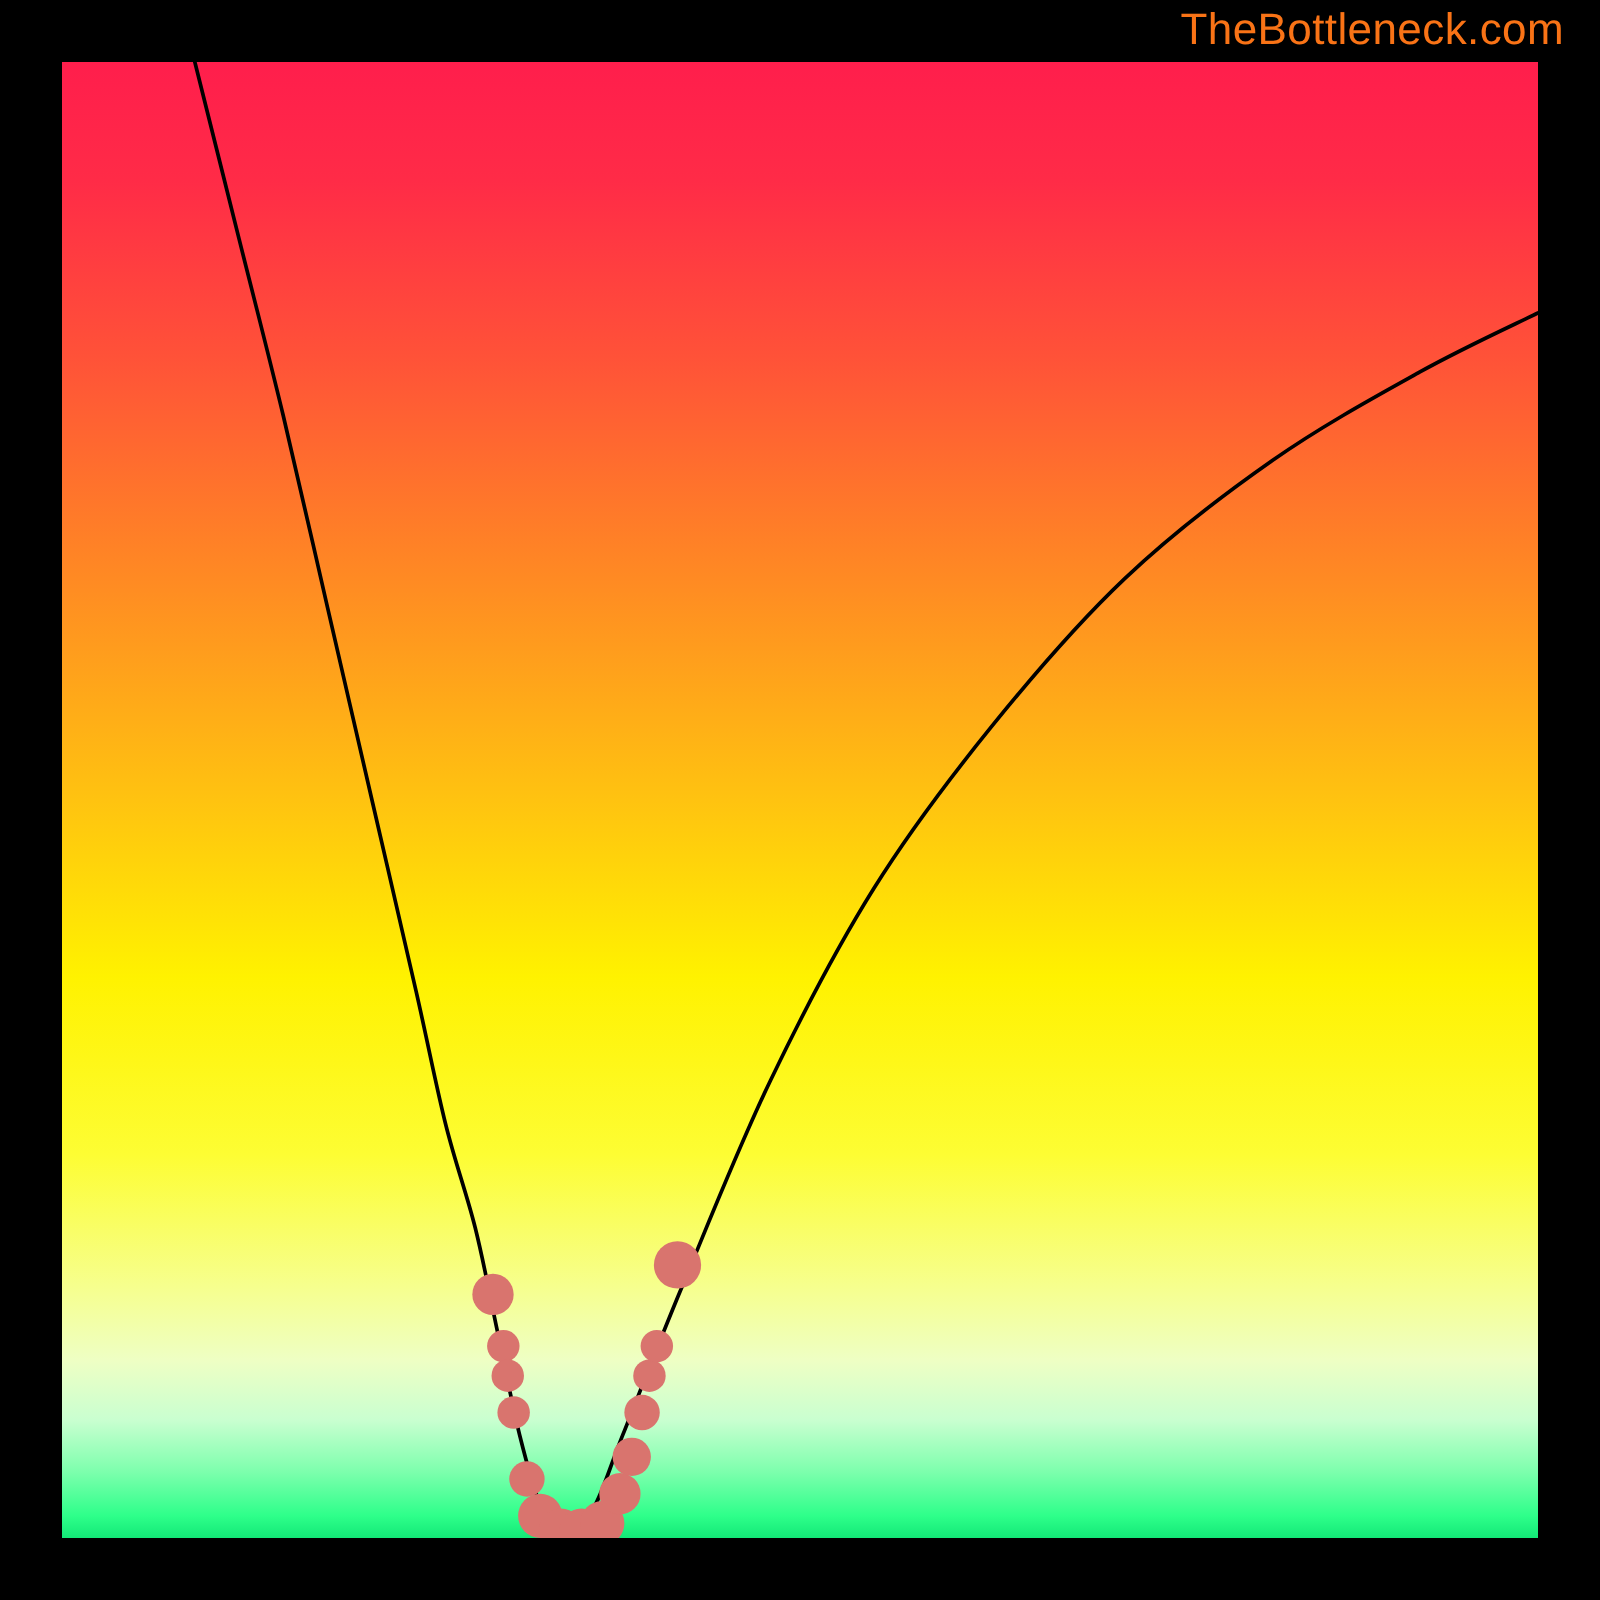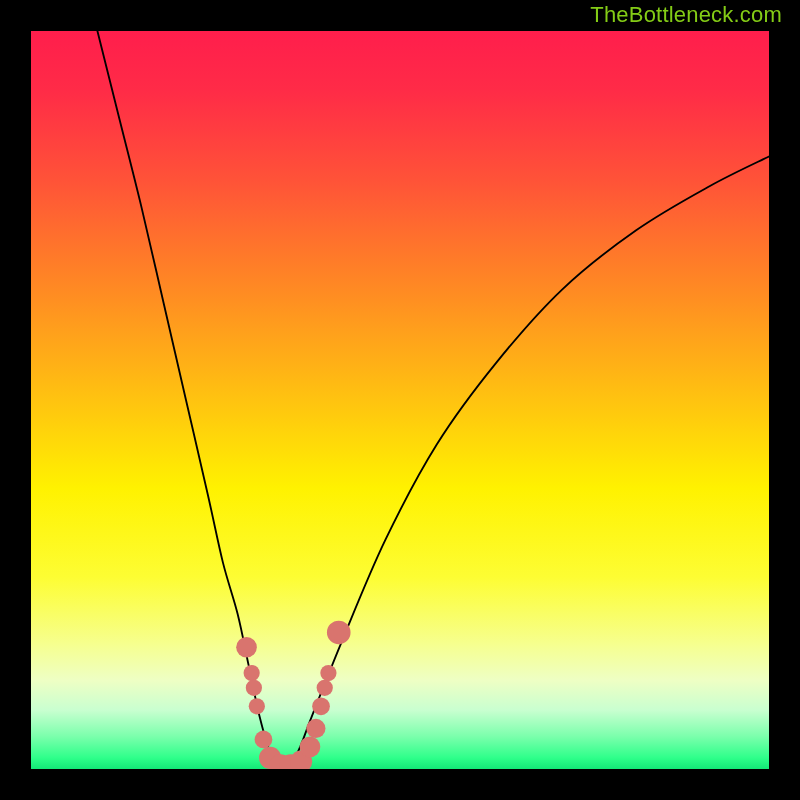--- a/index.html
+++ b/index.html
@@ -25,21 +25,21 @@
   .gradient {
     position: absolute;
     left: 0; top: 0;
     width: 100%; height: 100%;
   }
 
   .attribution {
     position: absolute;
     top: 2px;
     right: 18px;
-    color: #84cc16;
+    color: #f97316;
     font-size: 22px;
     font-family: Arial, Helvetica, sans-serif;
     letter-spacing: 0.2px;
   }
 
   svg.curve {
     position: absolute;
     left: 0; top: 0;
     width: 100%; height: 100%;
   }

